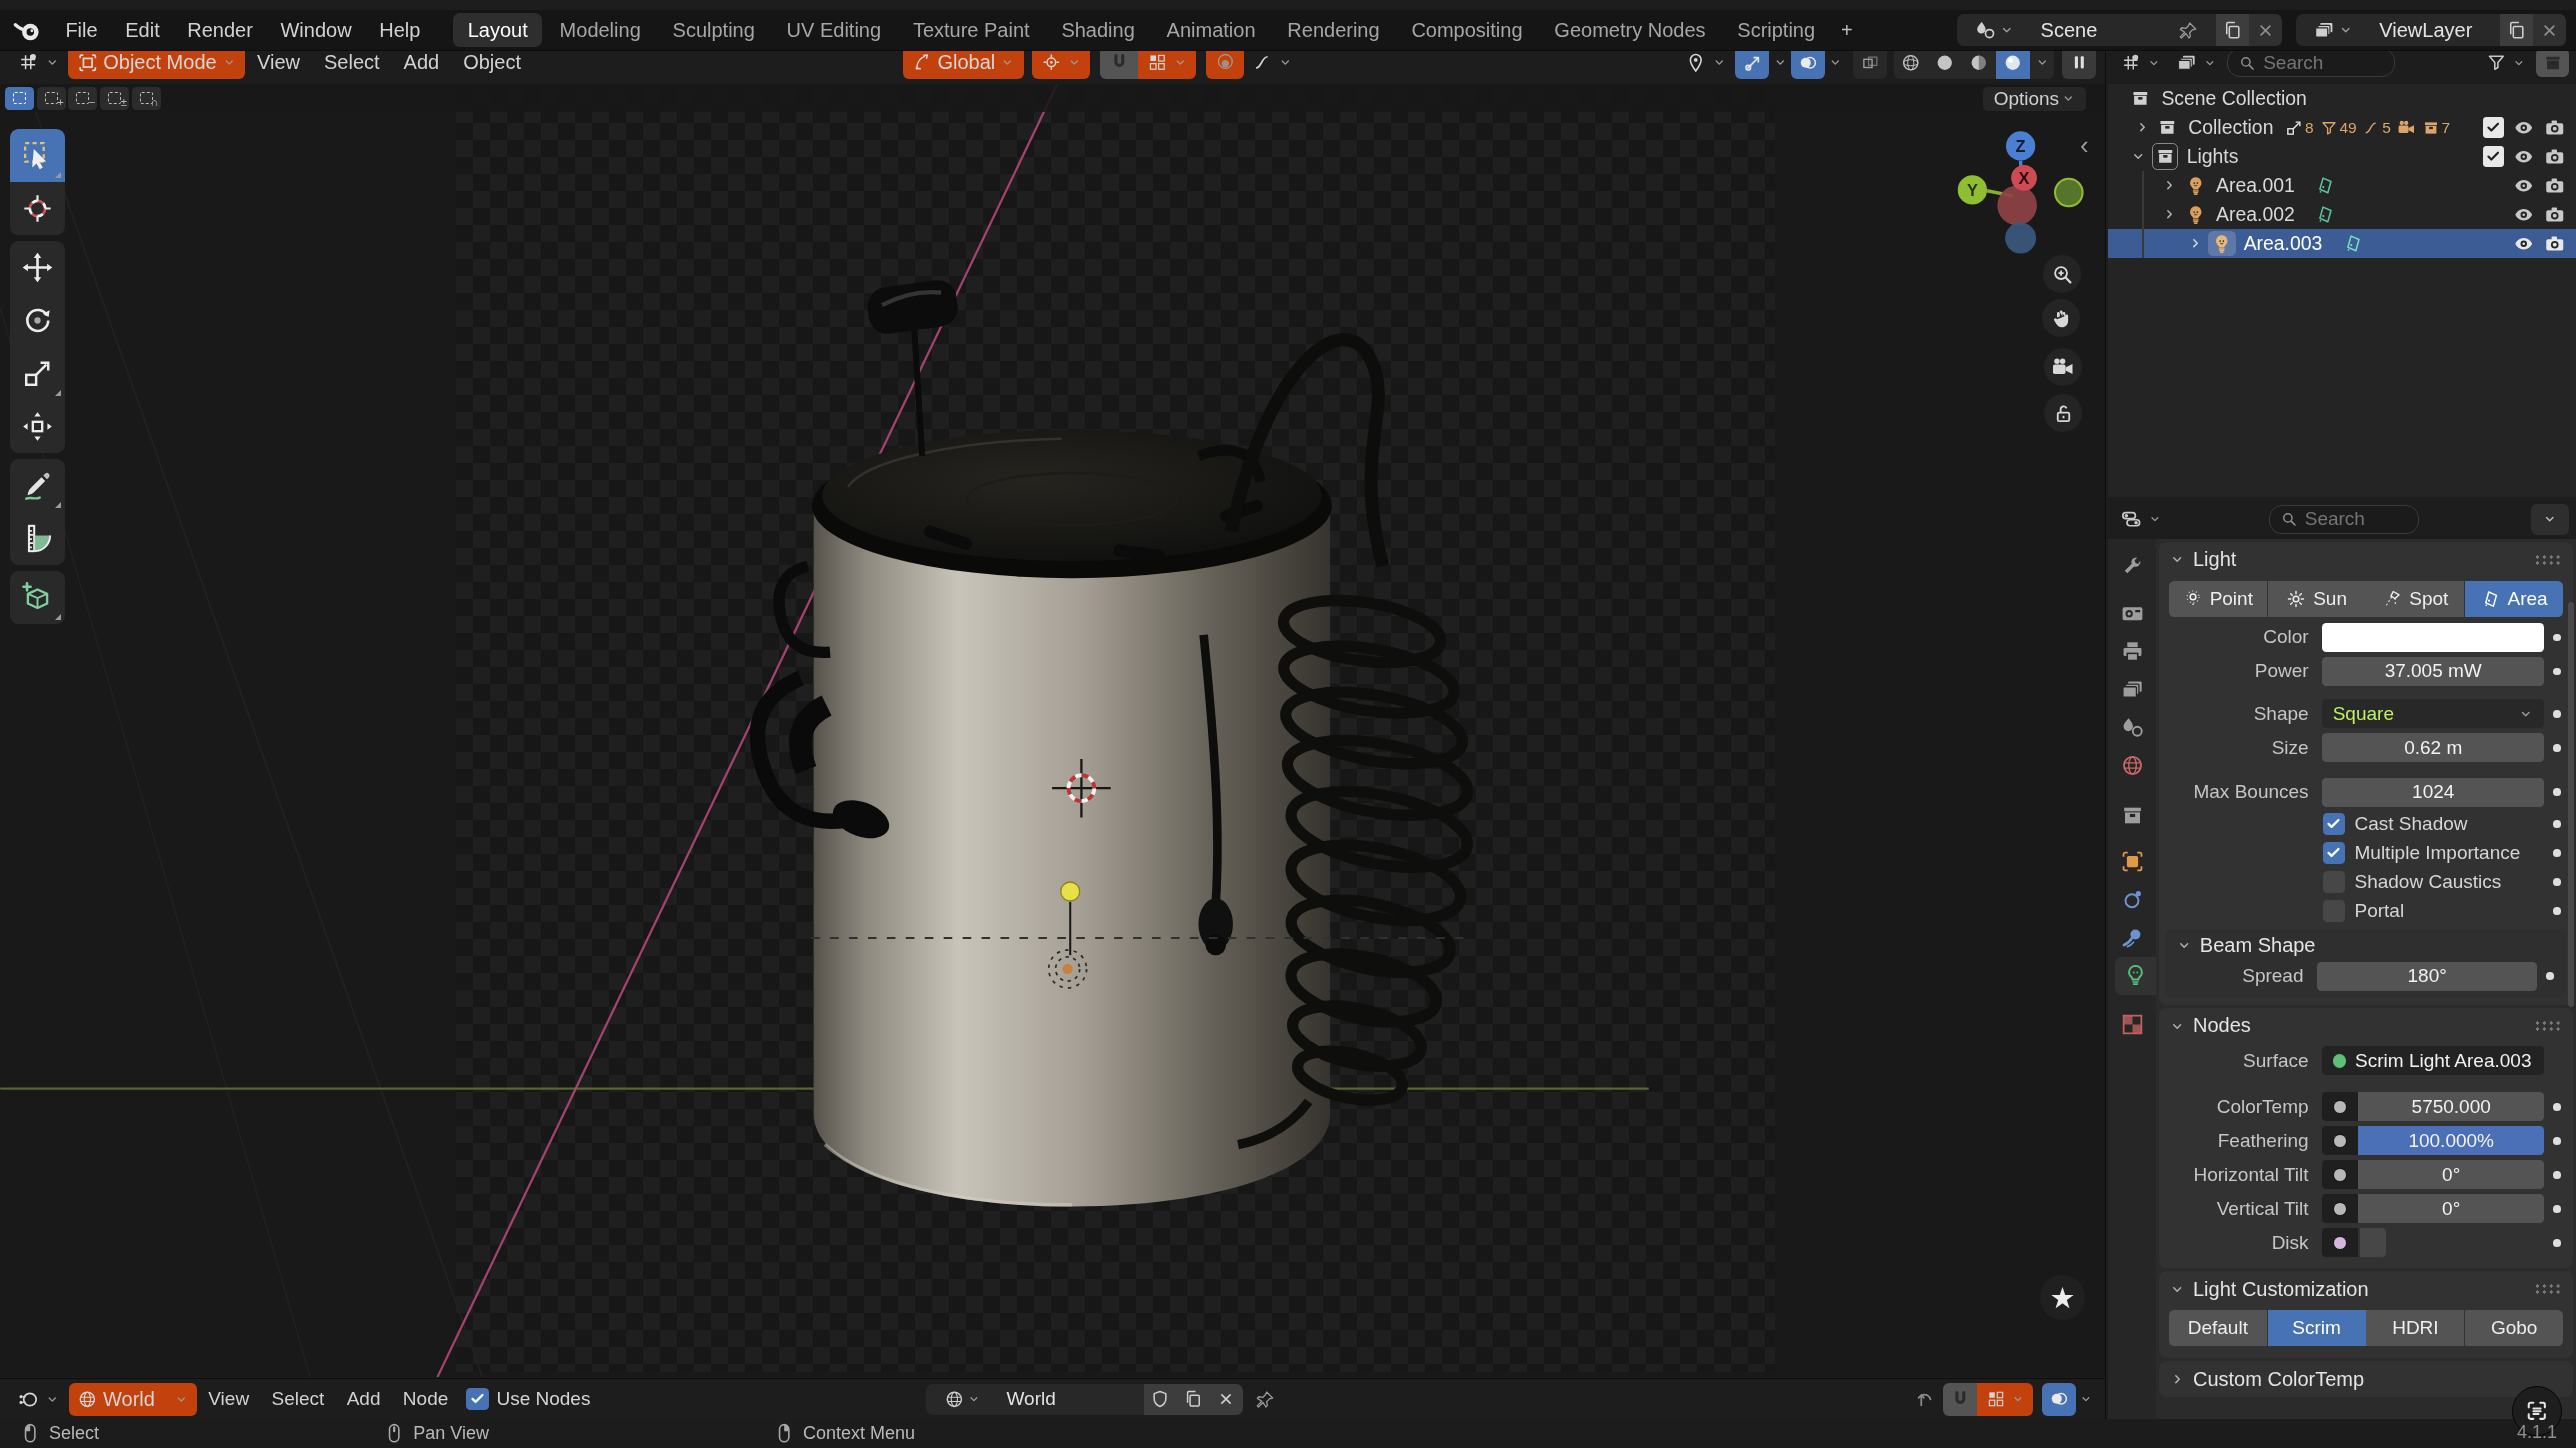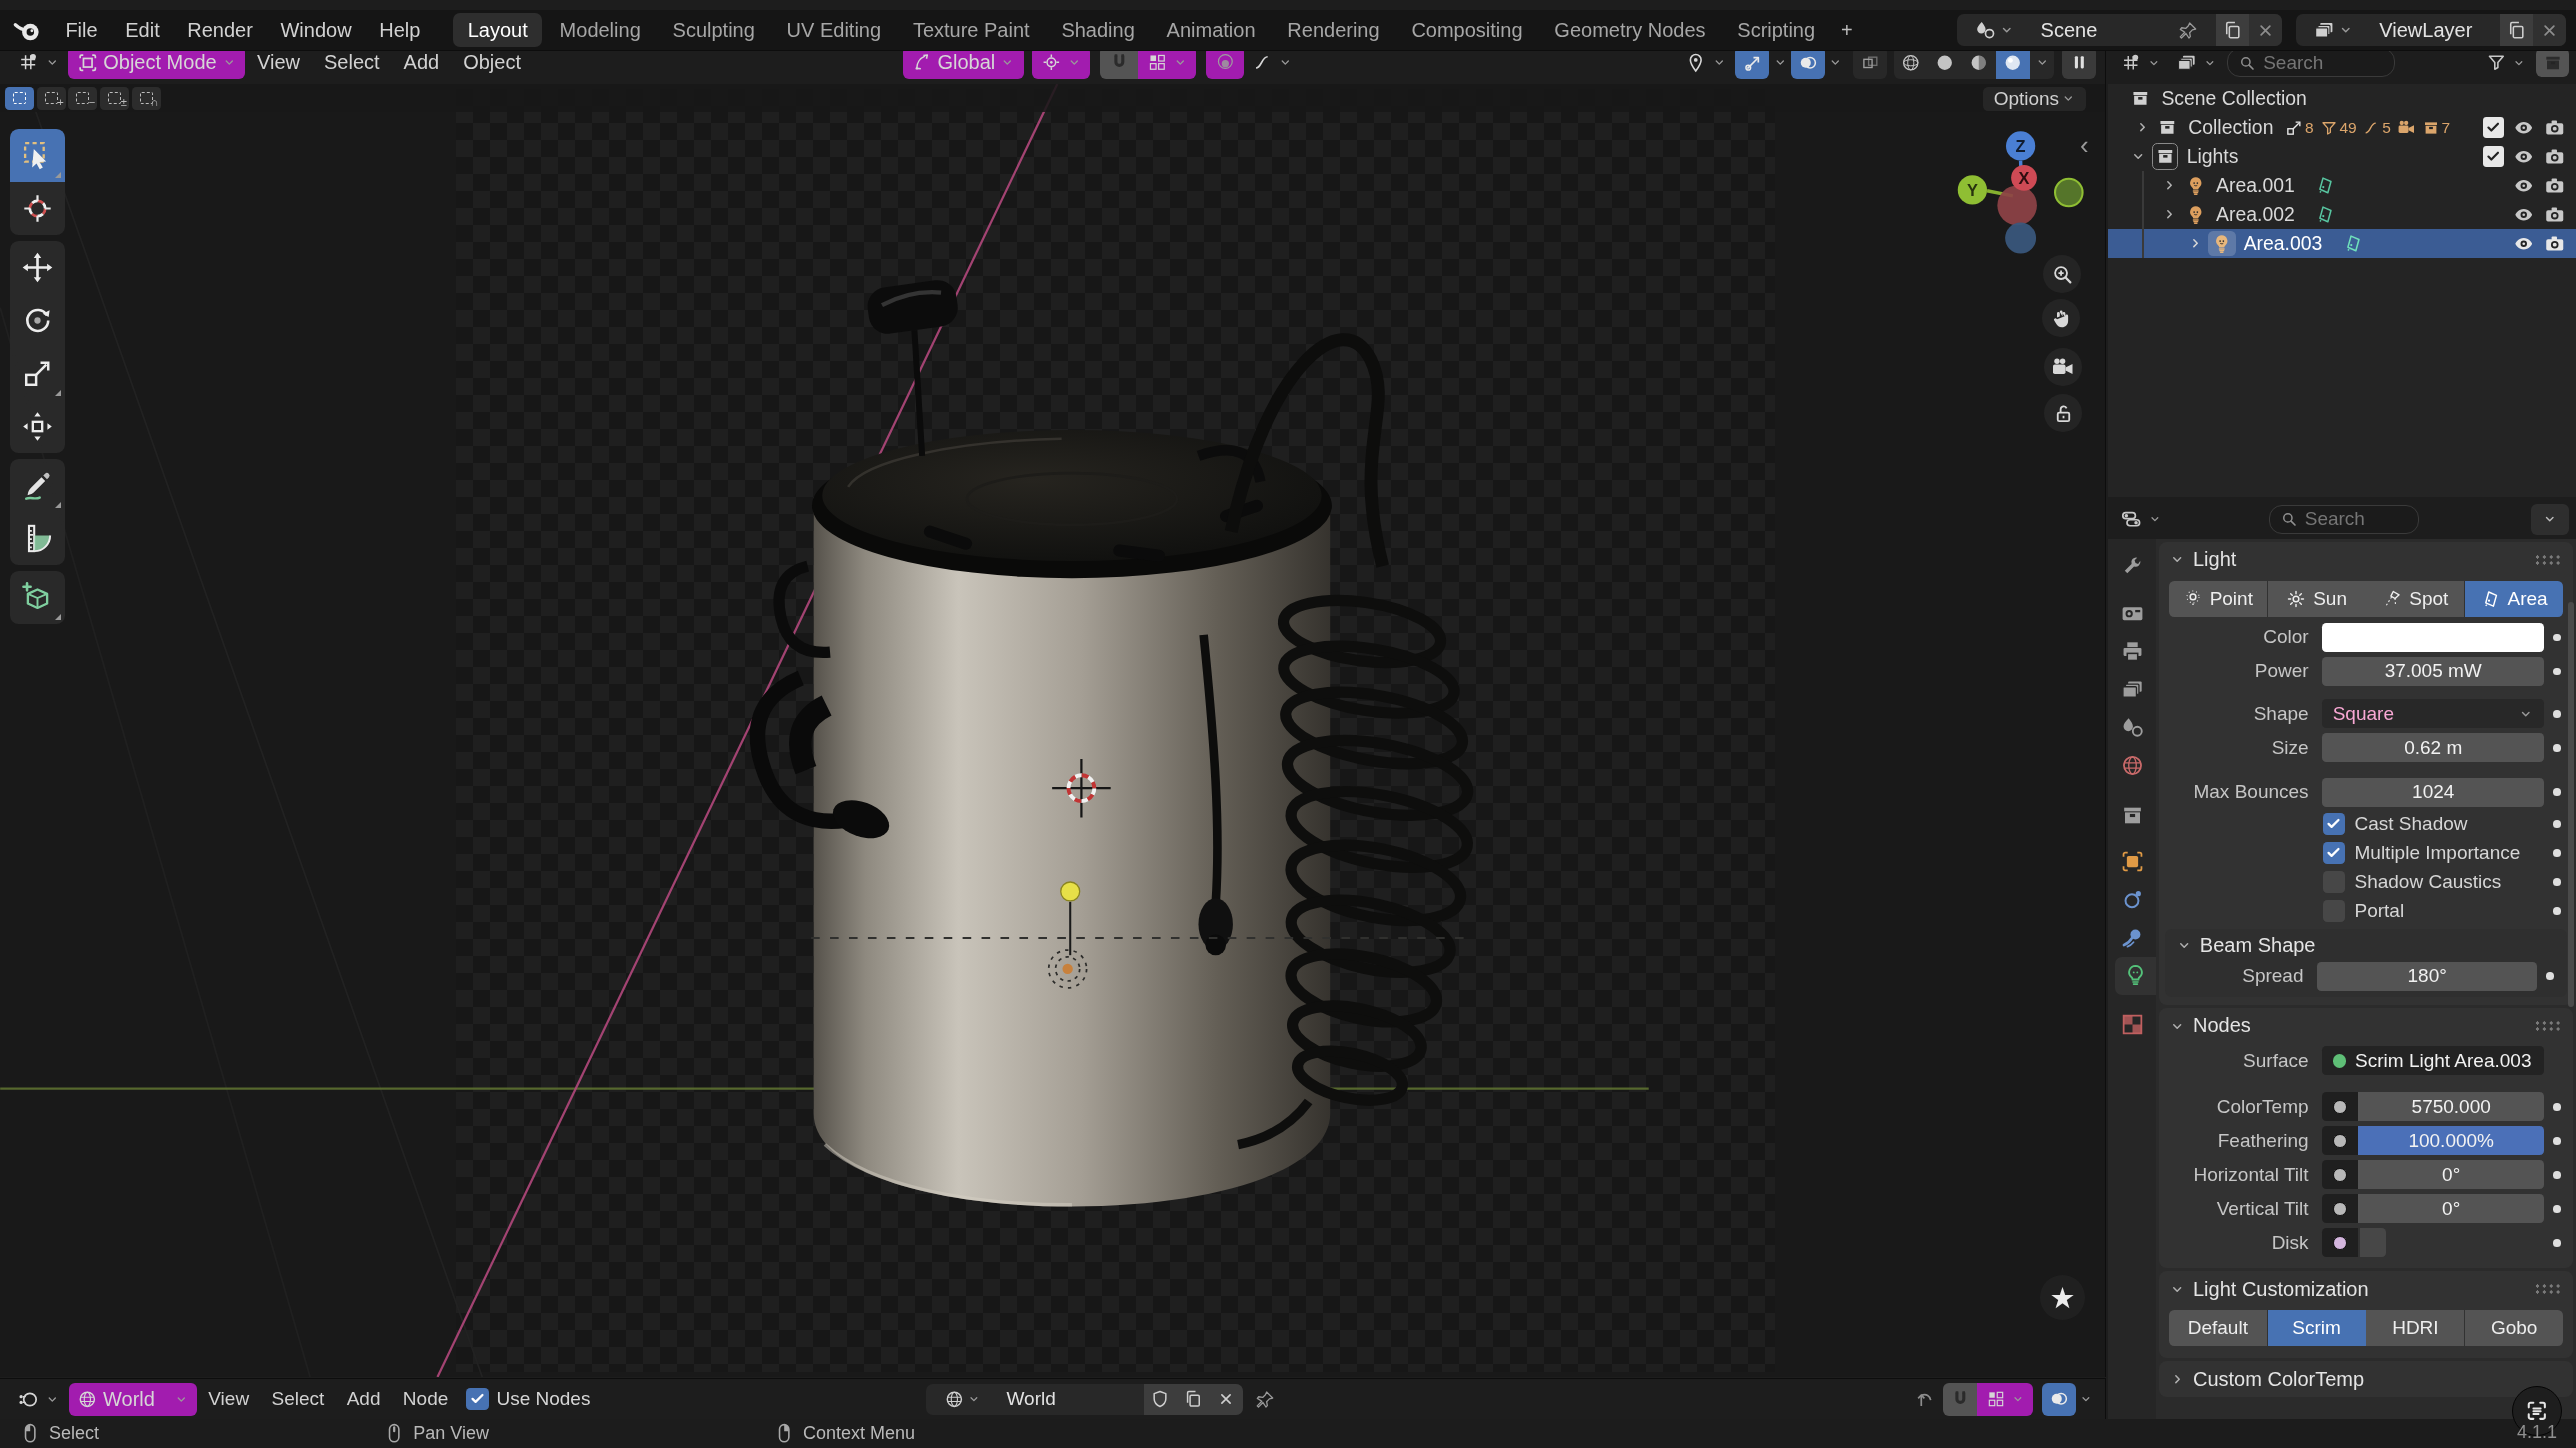--- a/index.html
+++ b/index.html
@@ -18,21 +18,21 @@
   .topbar-right{margin-left:auto;display:flex;gap:13.8px;margin-right:10.3px}
   .datablock{display:flex;align-items:center;height:32px;background:#282828;border-radius:6.9px;font-size:20px;color:#e3e3e3}
   .datablock .seg{display:flex;align-items:center;gap:2.6px;padding:0 6.9px;height:100%}
   .datablock .name{padding:0 8.6px;min-width:129px}
   .db-btn{display:flex;align-items:center;justify-content:center;width:33px;height:100%;background:#3d3d3d;color:#cfcfcf}
   .db-btn.last{border-radius:0 6.9px 6.9px 0;background:#303030;color:#8d8d8d}
 
   
   .vp-header{position:absolute;left:0;top:41px;width:2106px;height:43px;background:#1d1d1d;display:flex;align-items:center;padding:0 8.6px;border-right:1.7px solid #0d0d0d;z-index:25}
   .hbtn{display:flex;align-items:center;gap:5.2px;height:33px;padding:0 8.6px;border-radius:6px;color:#d6d6d6;font-size:20px}
-  .hbtn.dd{background:#a21caf}
+  .hbtn.dd{background:#c2410c}
   .hbtn.pressed{background:#545454}
   .vp-header .mi{padding:0 12px}
   .sq{width:34px;height:33px;display:flex;align-items:center;justify-content:center;border-radius:6px;color:#c9c9c9}
   .sq.blue{background:#4772b3;color:#eaeaea}
   .sq.dark{background:#282828}
   .shade-group{display:flex;background:#282828;border-radius:6px;overflow:hidden}
   .shade-group .sq{border-radius:0}
 
   
   .viewport{position:absolute;left:0;top:84px;width:2106px;height:1293px;background:#191919;overflow:hidden;border-right:1.7px solid #0d0d0d}
@@ -85,21 +85,21 @@
   .ptab{width:48px;height:38px;display:flex;align-items:center;justify-content:center;color:#9d9d9d}
   .ptab.active{background:#323232;border-radius:6.9px 0 0 6.9px;margin-left:6.9px;width:41px}
   .panels{position:absolute;left:48px;right:0;top:40px;bottom:0;background:#2b2b2b;padding:2.6px 2.6px 0 2.6px;display:flex;flex-direction:column;gap:2.6px;overflow:hidden}
   .panel{background:#323232;border-radius:7.7px;padding-bottom:8.6px;flex:none}
   .panel.collapsed{padding-bottom:0}
   .panel-header{height:36px;display:flex;align-items:center;gap:7.7px;padding:0 10.3px;font-size:20px;color:#e4e4e4}
   .grip{margin-left:auto;width:29px;height:11.2px;background:radial-gradient(circle,#7a7a7a 1.5px,transparent 1.7px);background-size:6.9px 6px}
   .prow{display:flex;align-items:center;height:34px;padding-right:3.4px}
   .plabel{flex:none;width:150px;text-align:right;margin-right:13.8px;font-size:19px;color:#c6c6c6;white-space:nowrap}
   .pfield{flex:1;height:29px;border-radius:4.3px;background:#545454;display:flex;align-items:center;justify-content:center;font-size:19px;color:#f2f2f2;position:relative;overflow:hidden}
-  .pfield.dd{background:#282828;justify-content:space-between;padding:0 10.3px;color:#f9a8d4}
+  .pfield.dd{background:#282828;justify-content:space-between;padding:0 10.3px;color:#bef264}
   .pfield.dd .cv{margin-left:auto}
   .pfield.swatch{background:#fff}
   .pfield.dark{background:#232323;justify-content:flex-start;padding:0 10.3px;gap:8.6px}
   .sockfield{flex:1;display:flex;height:29px;border-radius:4.3px;overflow:hidden}
   .sock{width:36px;background:#1f1f1f;display:flex;align-items:center;justify-content:center;flex:none}
   .sockdot{width:13.8px;height:13.8px;border-radius:50%;background:#b8b8b8;border:1.7px solid #0c0c0c}
   .sockdot.pink{background:#d4b6de}
   .sval{flex:1;background:#545454;display:flex;align-items:center;justify-content:center;font-size:19px;color:#f2f2f2}
   .sval.fill{background:#4b70b8}
   .adot{flex:none;width:26px;display:flex;justify-content:center}

